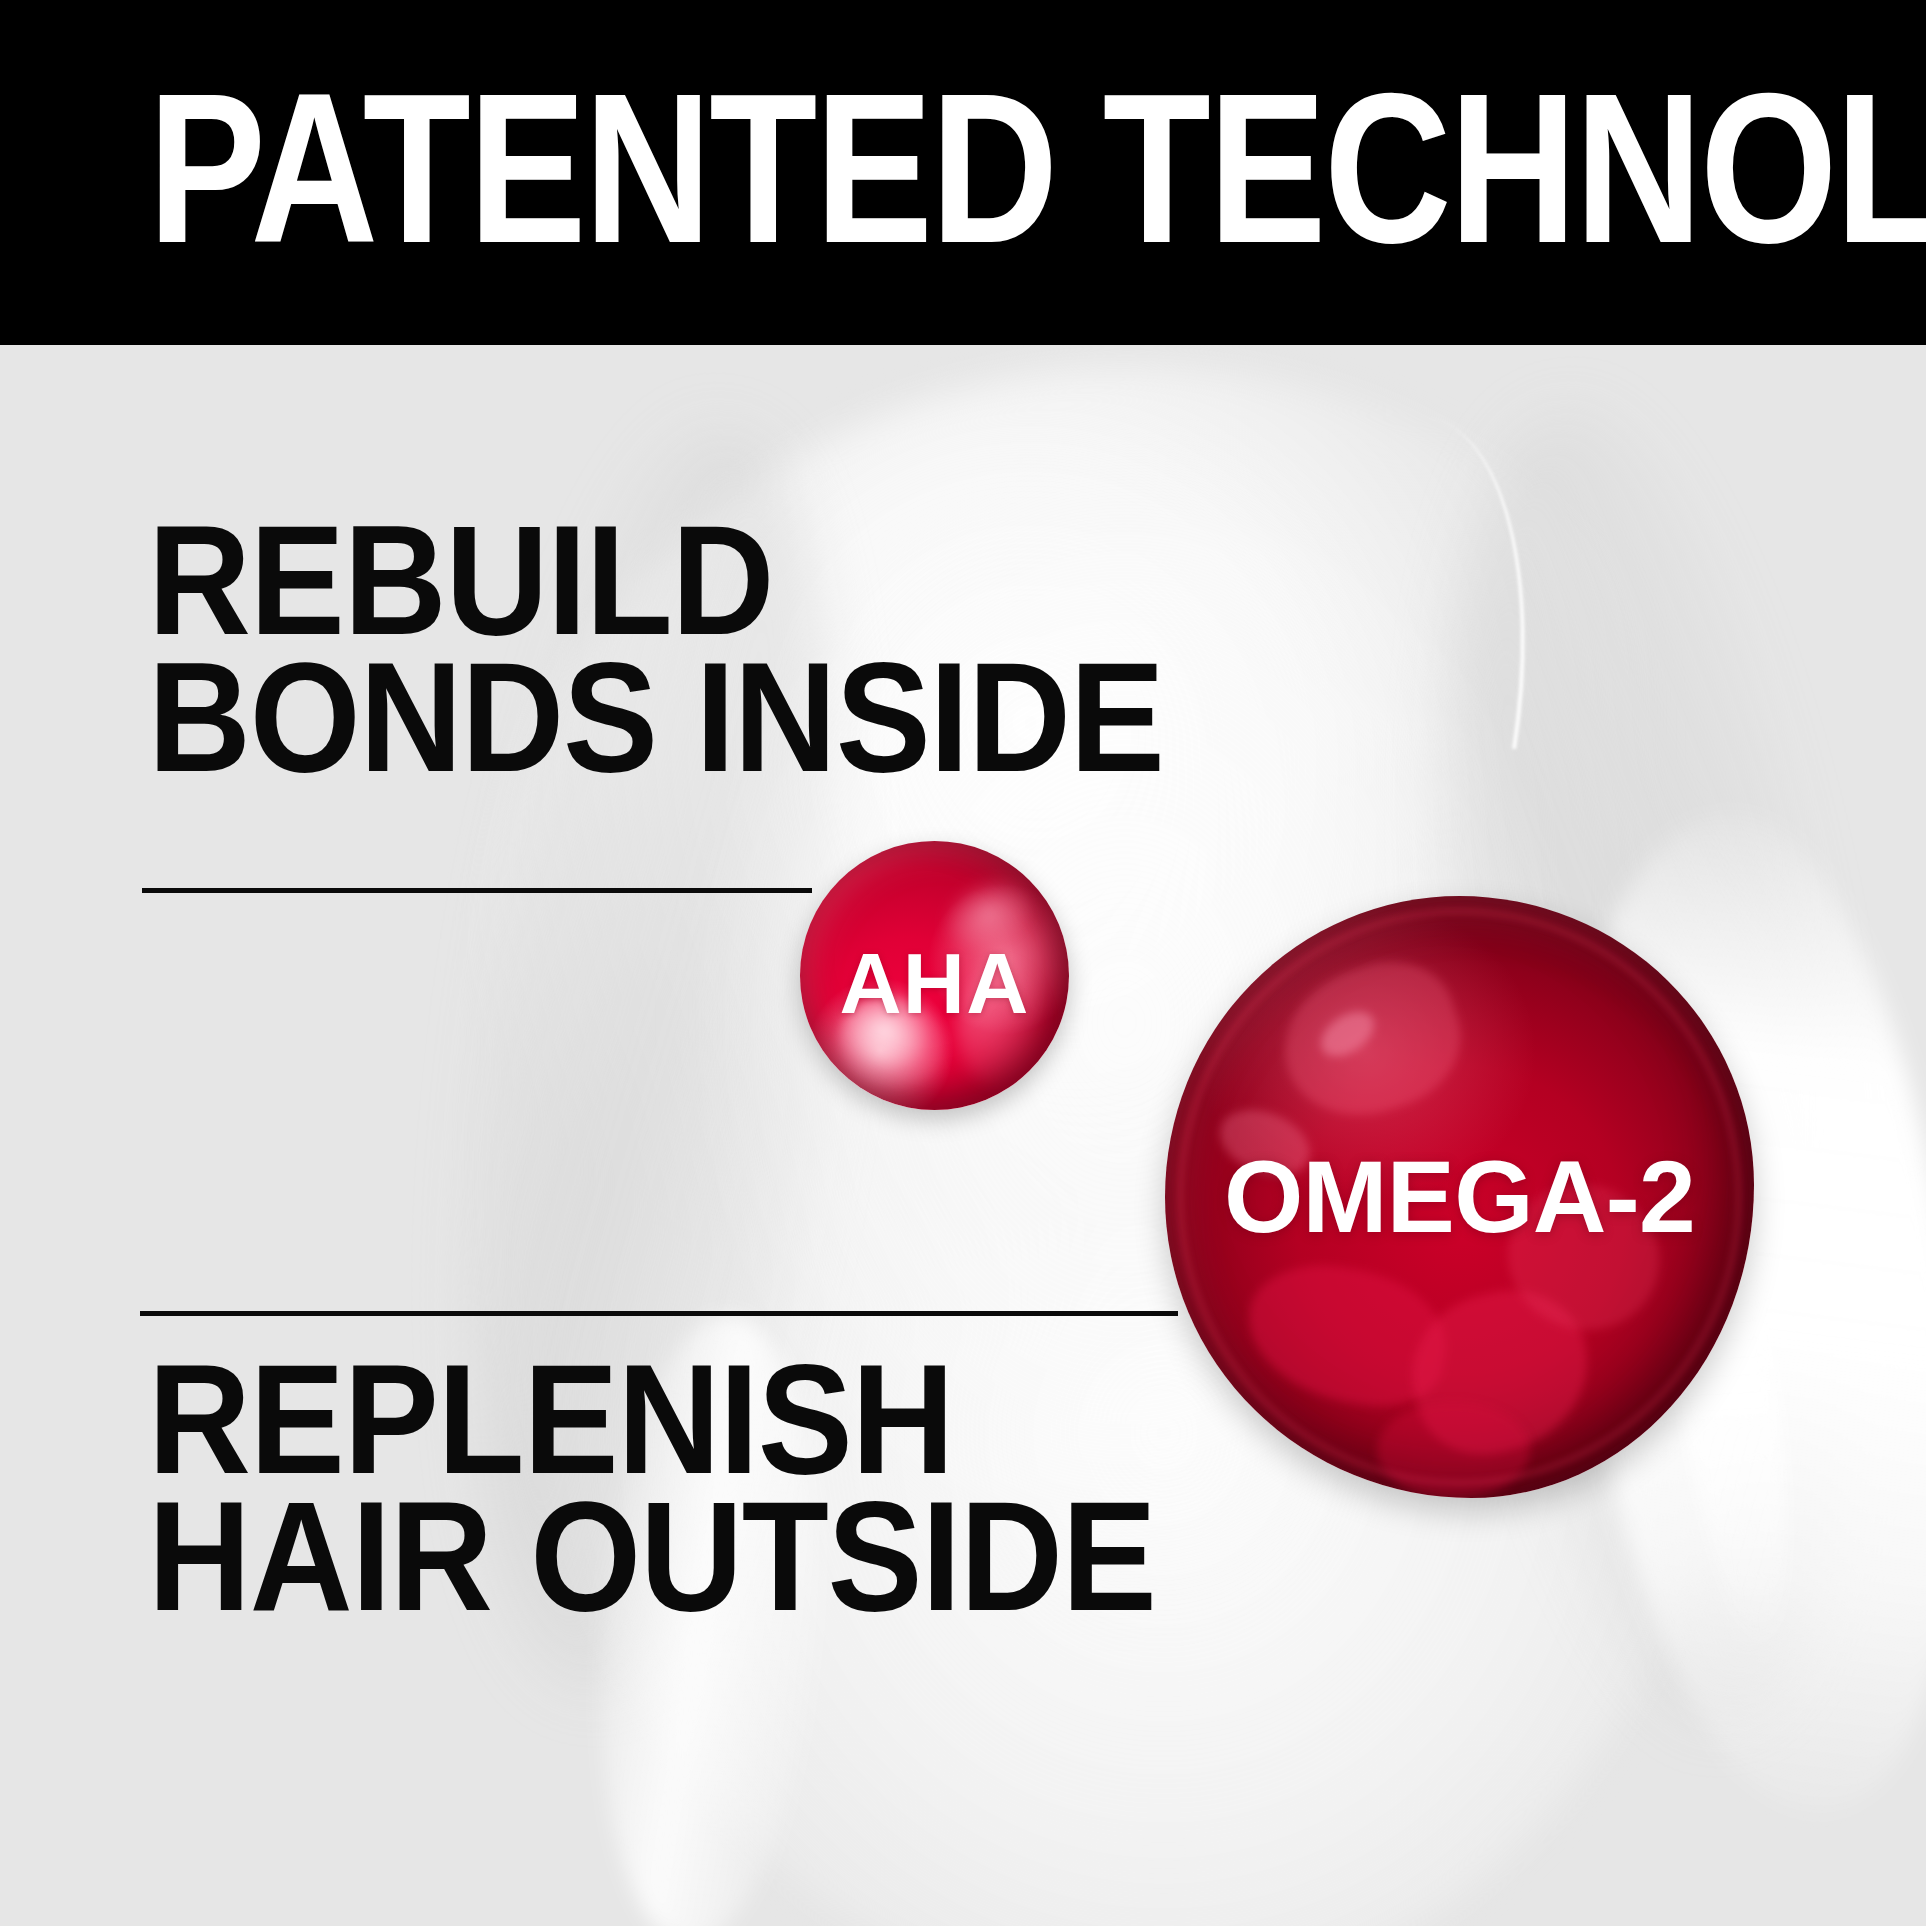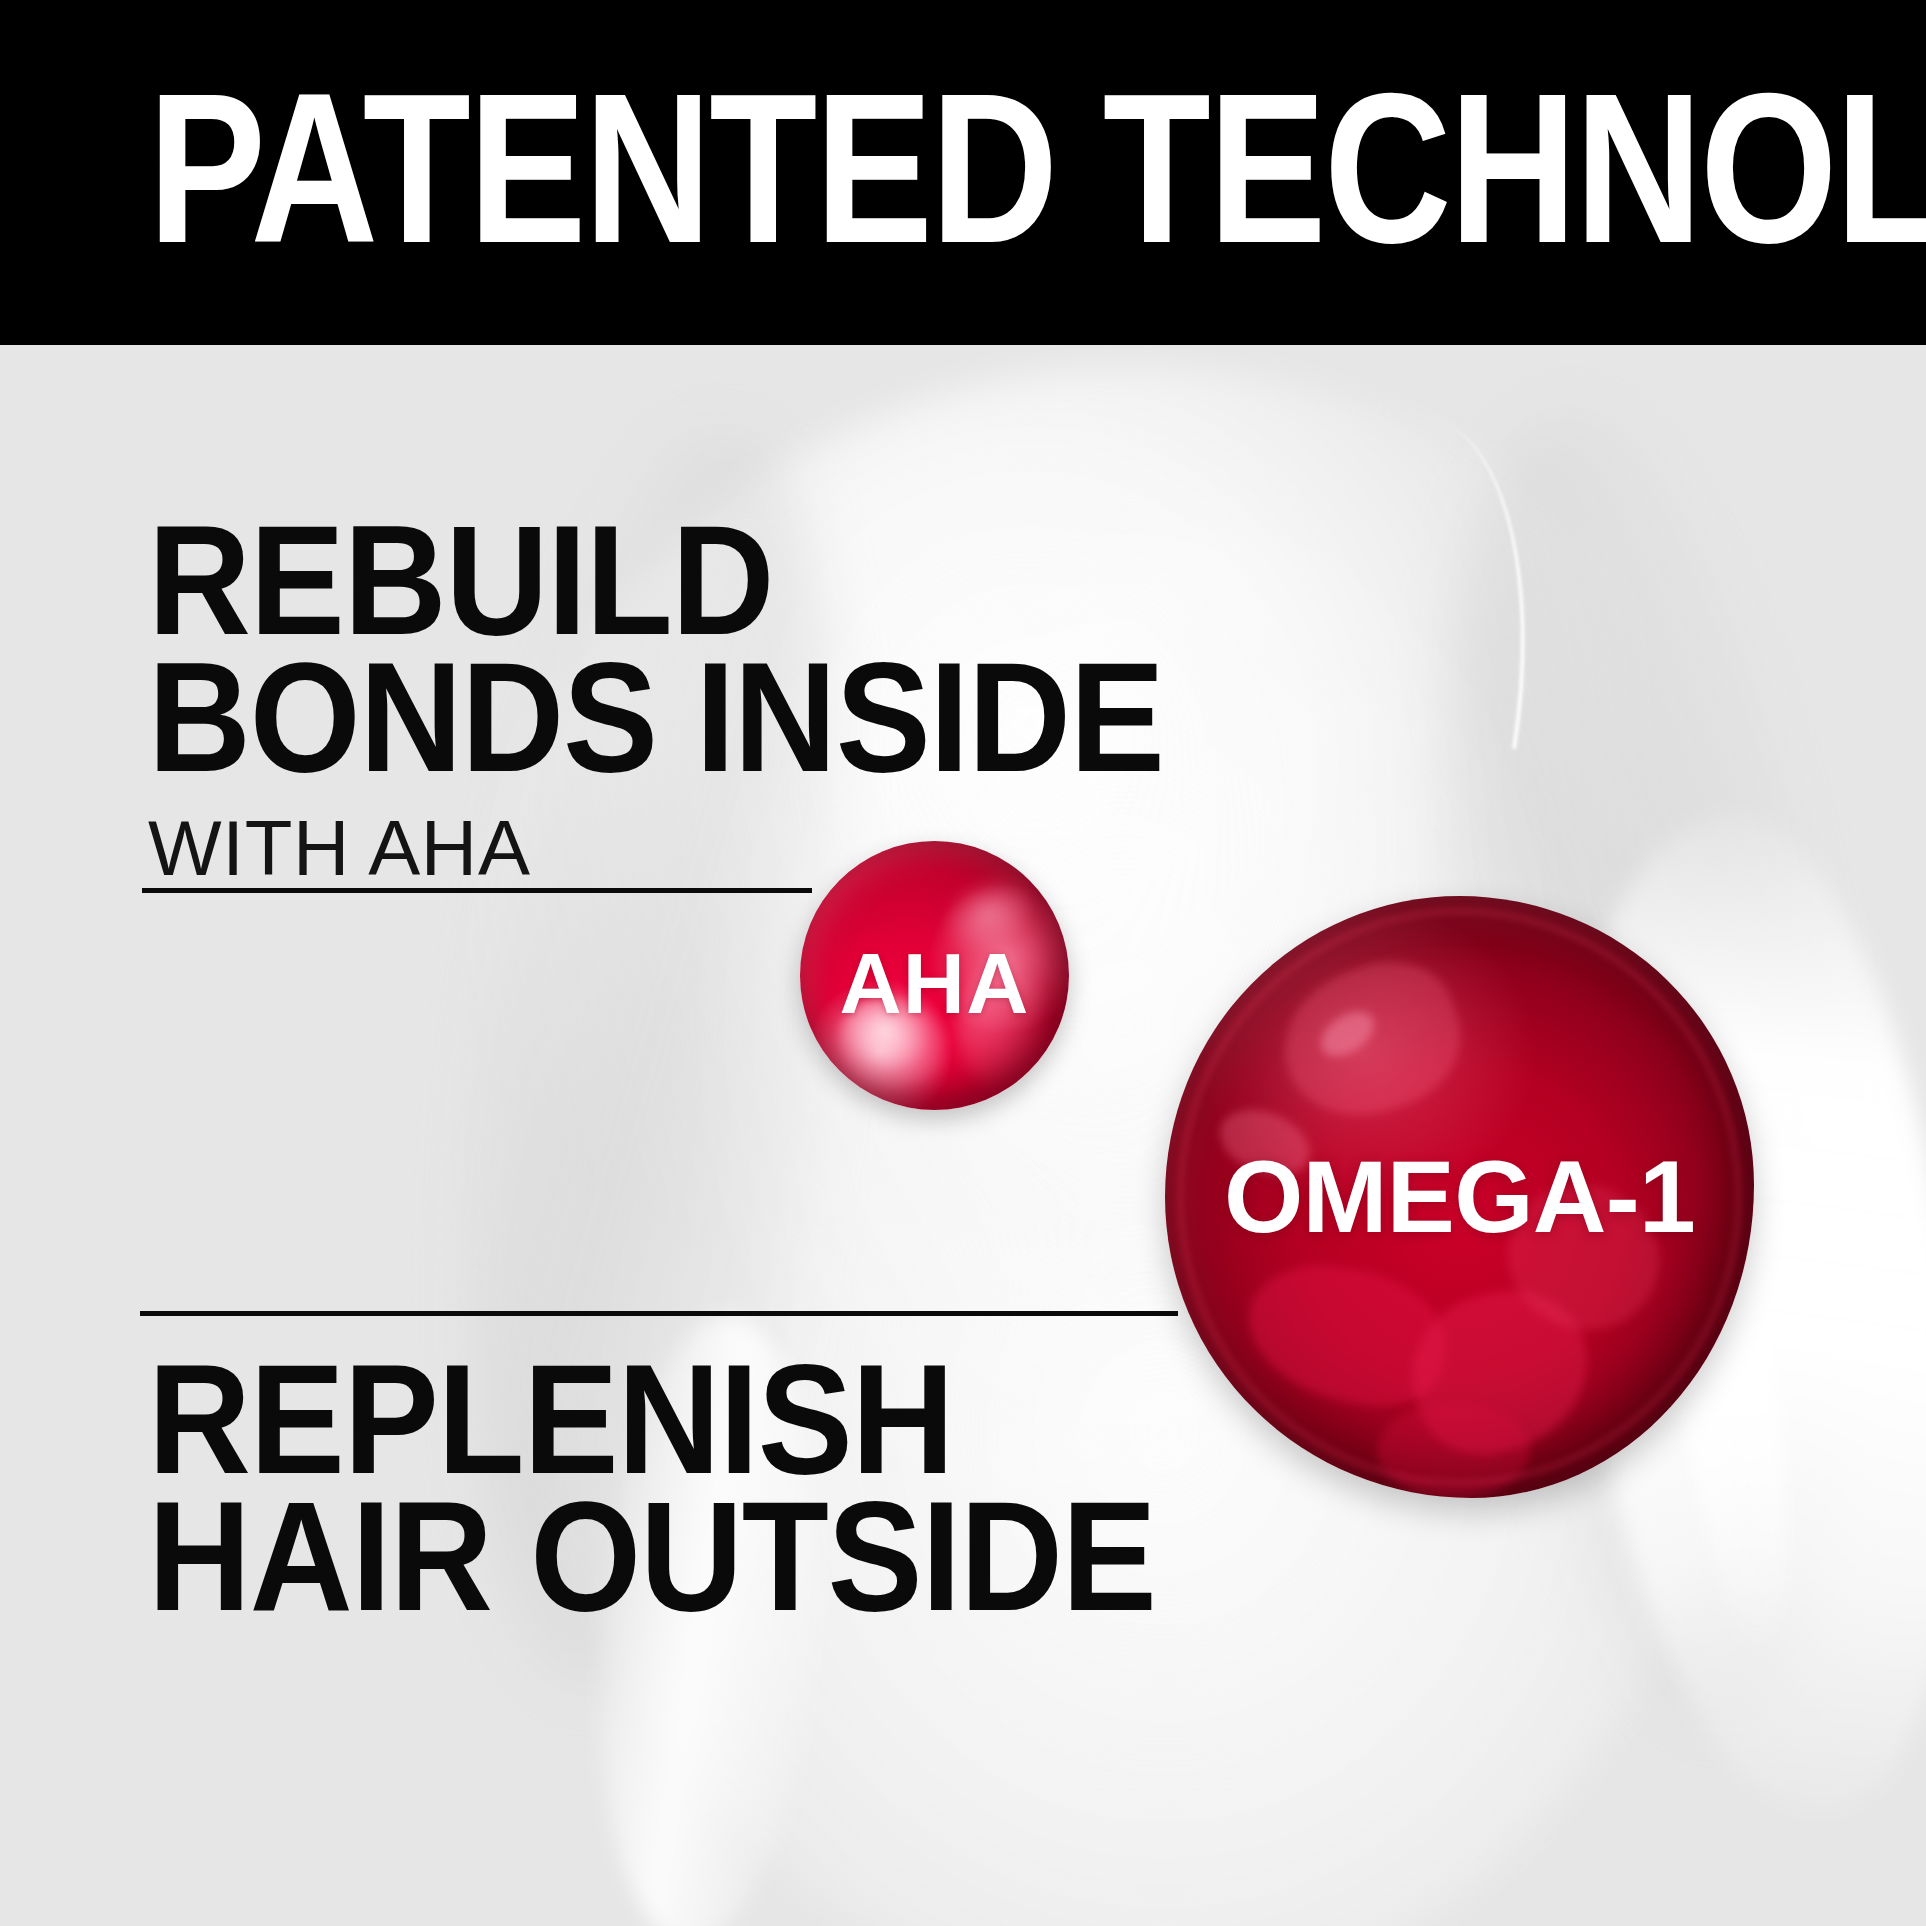--- a/index.html
+++ b/index.html
@@ -359,21 +359,20 @@
   </div>
 
   <div class="connector" id="connector-aha"></div>
   <div class="connector" id="connector-omega"></div>
 
   <div class="callout" id="callout-rebuild">
     <div class="callout-heading">
       <span class="ln">REBUILD</span>
       <span class="ln">BONDS INSIDE</span>
     </div>
-    <div class="callout-sub">WITH AHA</div>
   </div>
 
   <div class="callout" id="callout-replenish">
     <div class="callout-heading">
       <span class="ln">REPLENISH</span>
       <span class="ln">HAIR OUTSIDE</span>
     </div>
   </div>
 
   <div class="bead-aha">
@@ -385,17 +384,17 @@
 
   <div class="bead-omega">
     <div class="facet f1"></div>
     <div class="facet f2"></div>
     <div class="facet f3"></div>
     <div class="facet f4"></div>
     <div class="facet f5"></div>
     <div class="facet f6"></div>
     <div class="facet f7"></div>
     <div class="rim"></div>
-    <div class="bead-label-omega">OMEGA-1</div>
+    <div class="bead-label-omega">OMEGA-2</div>
   </div>
 
 </div>
 
 
 </body></html>

